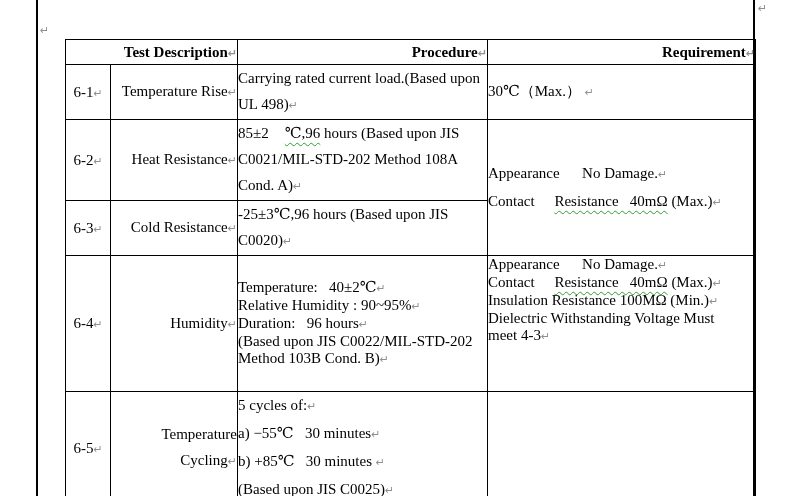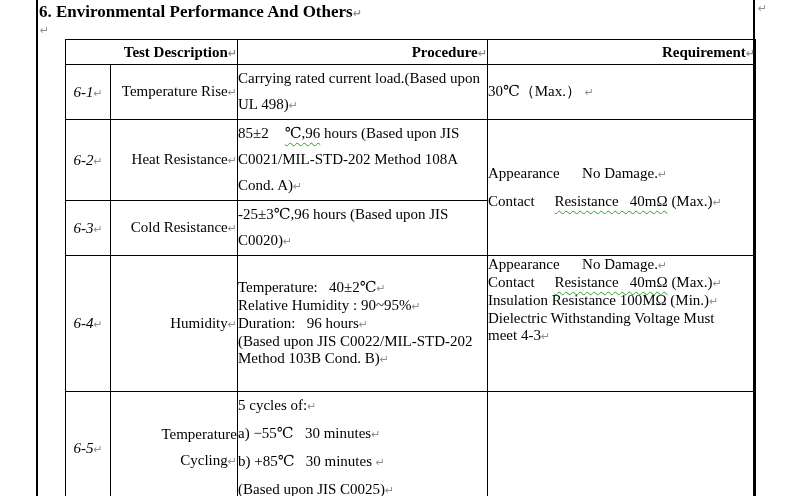--- a/index.html
+++ b/index.html
@@ -22,21 +22,21 @@
 
   table.doc {
     position:absolute; left:65px; top:39px; width:690px;
     border-collapse:collapse; table-layout:fixed;
   }
   table.doc td {
     border:1px solid #000; vertical-align:middle;
     font-size:15px; padding:0; overflow:hidden;
   }
   tr.hrow td { height:25px; text-align:right; font-weight:bold; }
-  td.idc  { text-align:center;font-style:italic; }
+  td.idc  { text-align:center; }
   td.namec{ padding-left:5px;text-align:right; }
   td.proc { padding-left:6px; padding-right:2px; }
   td.reqc { padding-left:7px; padding-right:2px; }
   td.reqcenter { text-align:left; }
   .ln { white-space:pre; line-height:26px; }
   .ln27 { white-space:pre; line-height:17px; }
   .wavy {
     text-decoration-line:underline;
     text-decoration-style:wavy;
     text-decoration-color:#2f9e2f;
@@ -47,21 +47,20 @@
   }
 </style>
 </head>
 <body>
 
 <div class="page">
 
   <div class="boundary left"></div>
   <div class="boundary right"></div>
 
-  <div class="title"><span>6. Environmental Performance And Others</span><span class="pm">↵</span></div>
   <span class="pm pm-below-title">↵</span>
   <span class="pm pm-top-right">↵</span>
 
   <table class="doc">
     <colgroup>
       <col style="width:45px">
         <col style="width:127px">
         <col style="width:250px">
         <col style="width:268px">
     </colgroup>

